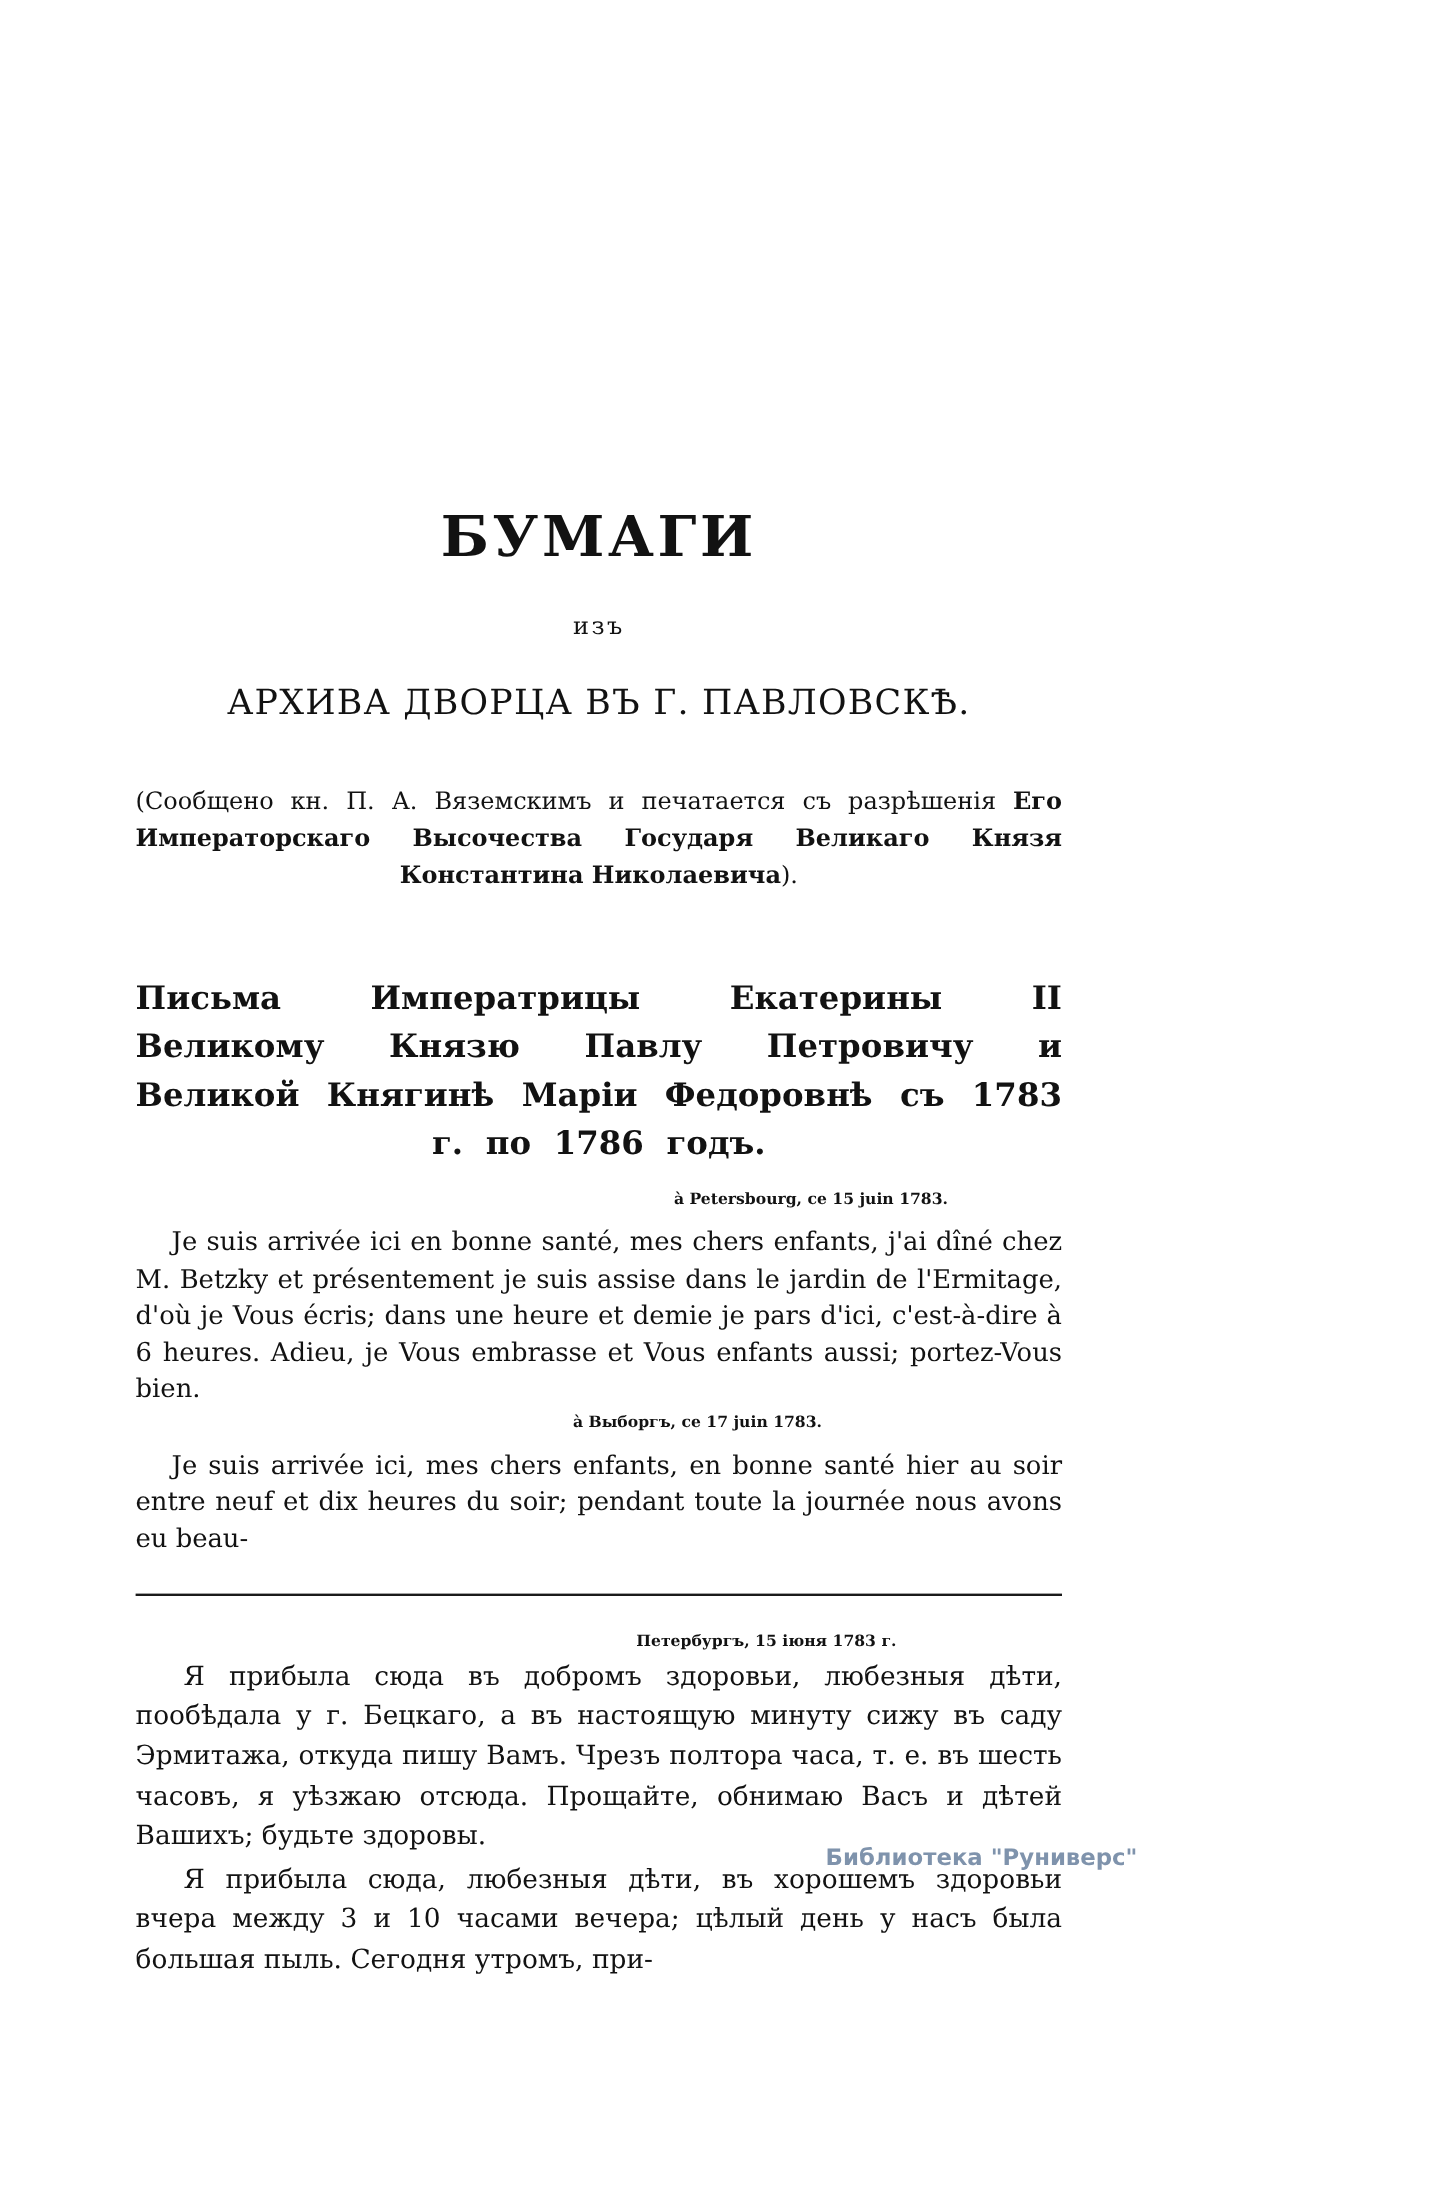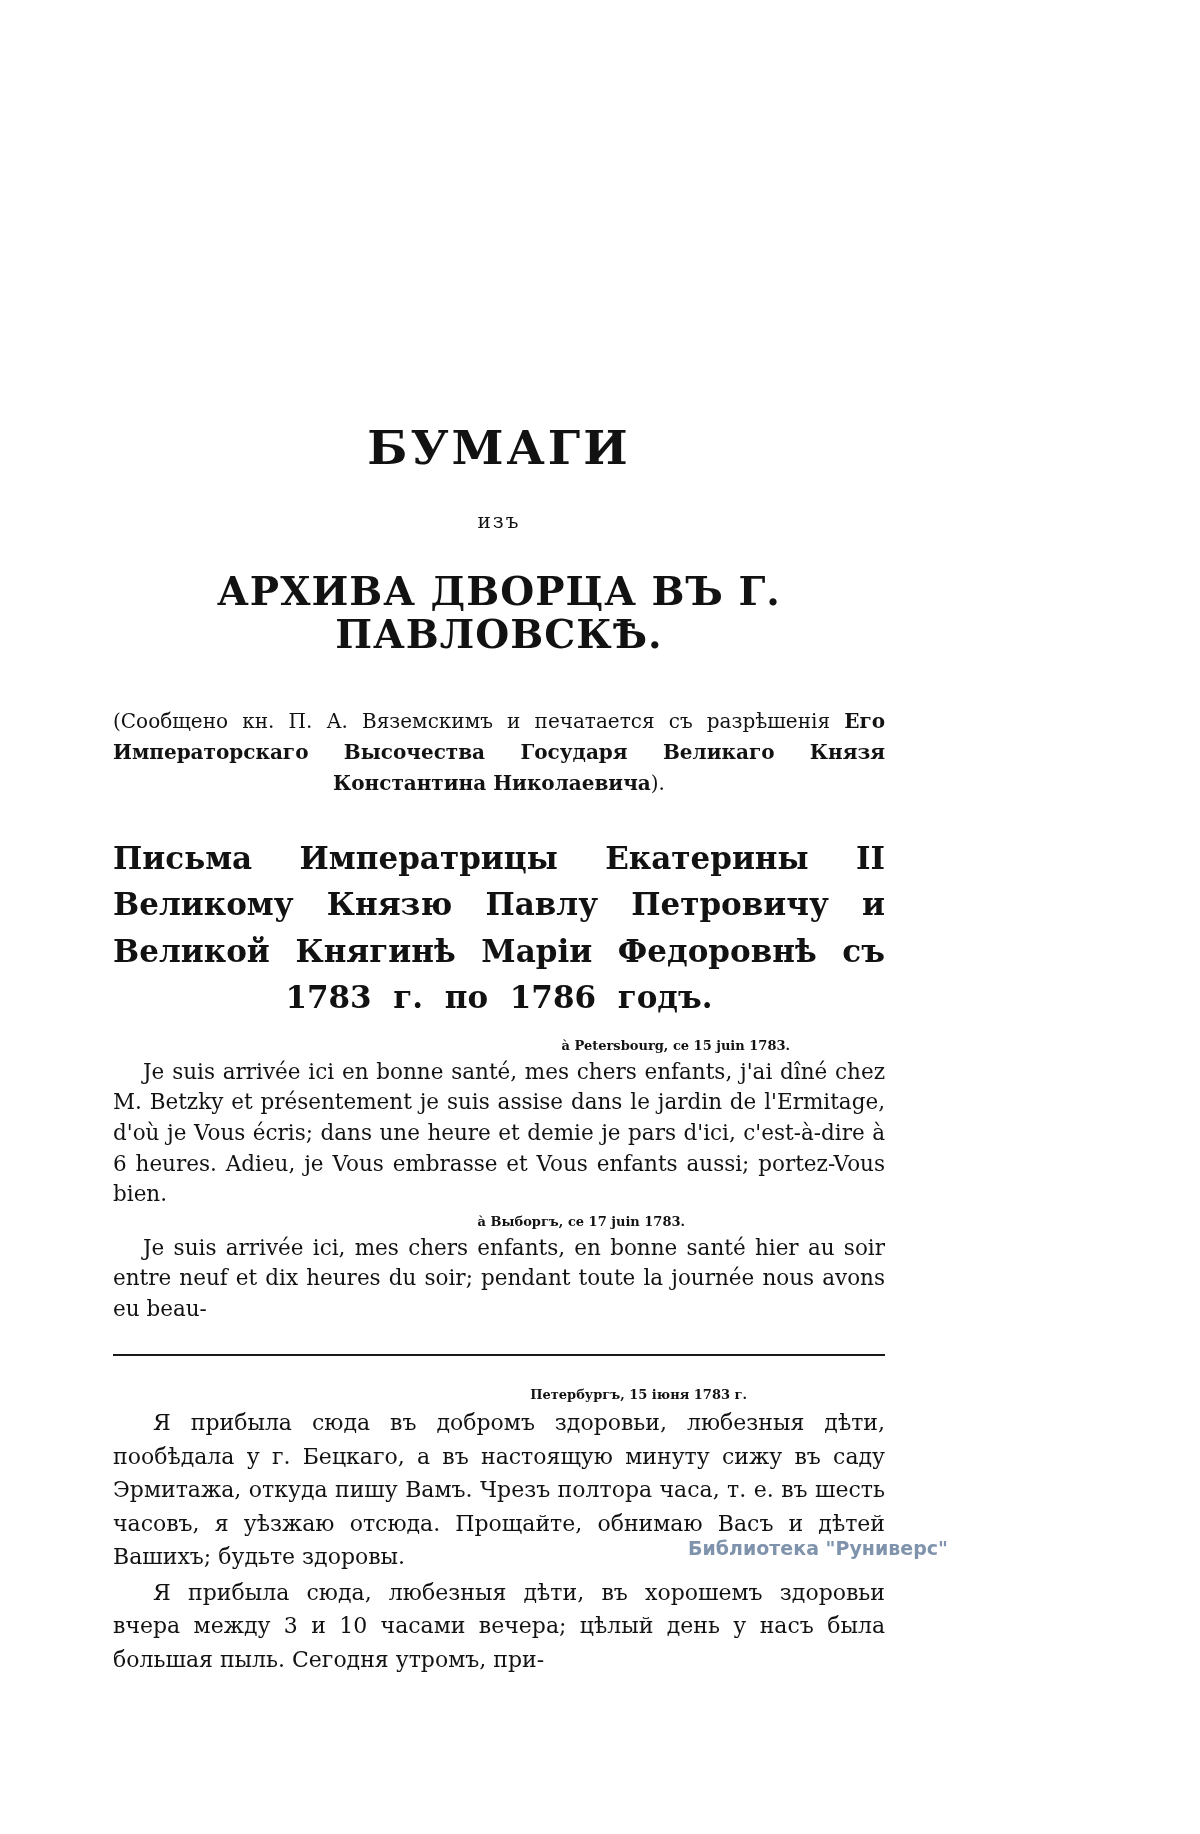--- a/index.html
+++ b/index.html
@@ -29,57 +29,57 @@
     line-height: 1;
   }
   .iz {
     margin-top: 38px;
     font-size: 20px;
     text-align: center;
     letter-spacing: 2px;
   }
   .archive {
     margin-top: 37px;
-    font-size: 39px;
-    font-weight: bold;
+    font-size: 29px;
+    font-weight: normal;
     text-align: center;
     letter-spacing: 1px;
     line-height: 1.1;
   }
   .credit {
     margin-top: 50px;
     font-size: 20px;
     line-height: 1.55;
     text-align: justify;
     text-align-last: center;
   }
   .b { font-weight: bold; }
   .letters-heading {
-    margin-top: 36px;
-    font-size: 31px;
+    margin-top: 68px;
+    font-size: 27px;
     font-weight: bold;
     line-height: 1.5;
     text-align: justify;
     text-align-last: center;
     word-spacing: 0.35em;
   }
   .dateline {
     font-weight: bold;
     font-size: 13px;
     text-align: right;
     line-height: 1.4;
   }
   .dl1 { margin-top: 16px; padding-right: 95px; }
   .dl2 { margin-top: 3px;  padding-right: 200px; }
   .body-text {
     font-size: 21.5px;
     line-height: 1.42;
     text-align: justify;
     text-indent: 30px;
-    margin-top: 2px;
+    margin-top: 12px;
   }
   .footnote-rule {
     margin-top: 30px;
     border-top: 2px solid #1a1a1a;
     width: 100%;
     height: 0;
   }
   .fdl1 { margin-top: 30px; padding-right: 138px; }
   .fdl2 { margin-top: 3px;  padding-right: 128px; }
   .fn-text {

